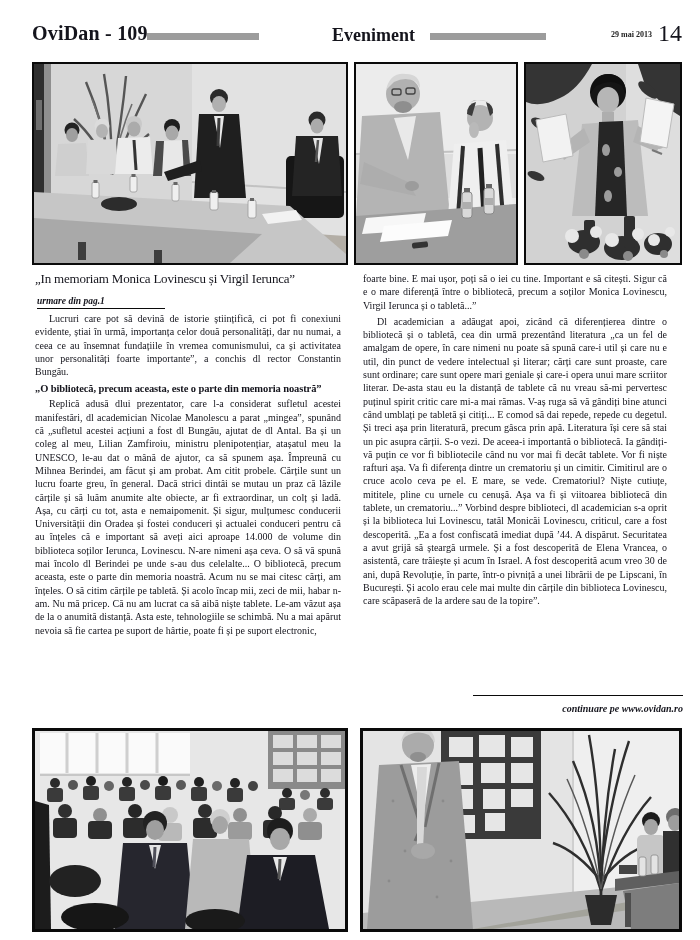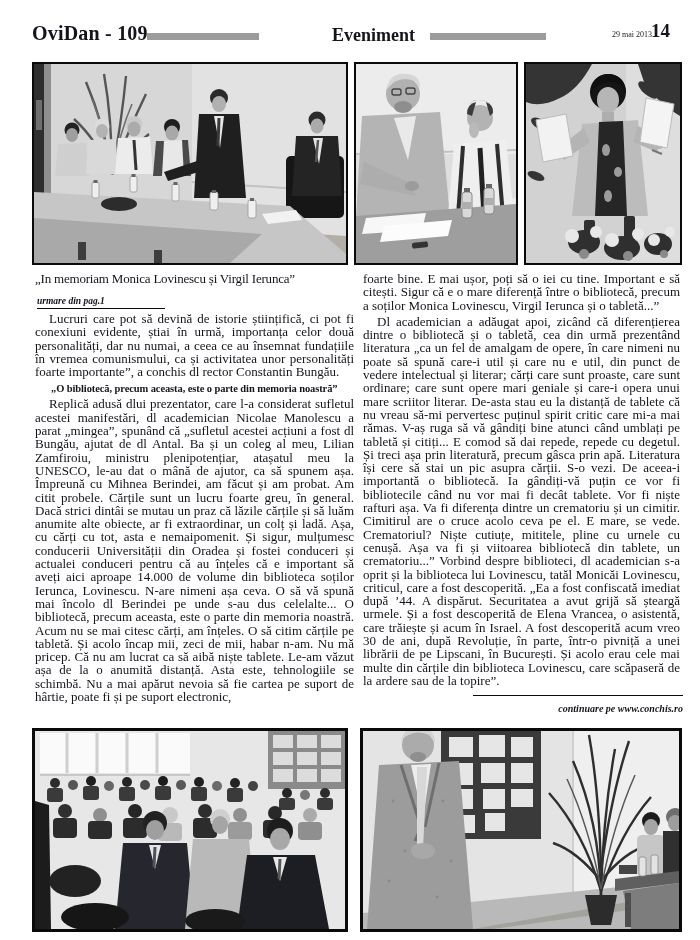--- a/index.html
+++ b/index.html
@@ -5,40 +5,40 @@
   html,body{margin:0;padding:0;background:#ffffff;}
   .page{position:relative;width:700px;height:940px;background:#ffffff;overflow:hidden;
         font-family:"Liberation Serif", serif;color:#14141c;padding-left:46px;}
   
   .hdr{position:absolute;top:22px;left:32px;width:650px;height:26px;}
   .masthead{position:absolute;left:0;top:0;font-size:20px;font-weight:bold;letter-spacing:.2px;}
   .hbar{position:absolute;top:11px;height:7px;background:#9c9c9c;}
   .hbar.b1{left:115px;width:112px;}
   .hbar.b2{left:398px;width:116px;}
   .section{position:absolute;left:300px;top:3px;font-size:18px;font-weight:bold;}
-  .hdate{position:absolute;right:30px;top:8px;font-size:8px;font-weight:normal;color:#222;}
-  .pnum{position:absolute;right:12px;top:-2px;font-size:19px;font-weight:bold;}
+  .hdate{position:absolute;right:30px;top:8px;font-size:8px;font-weight:bold;color:#222;}
+  .pnum{position:absolute;right:0;top:-2px;font-size:24px;font-weight:normal;}
   
   .ph{position:absolute;background:#dcdcdc;box-sizing:border-box;}
   .ph svg{display:block;width:100%;height:100%;}
   .ph.t{border:2px solid #0a0a0a;top:62px;height:203px;}
   .ph.b{border:3px solid #0a0a0a;top:728px;height:204px;}
   .p1{left:32px;width:316px;}
   .p2{left:354px;width:164px;}
   .p3{left:524px;width:158px;}
   .p4{left:32px;width:316px;}
   .p5{left:360px;width:322px;}
   
   .colL{position:absolute;left:35px;top:271px;width:322px;height:446px;overflow:hidden;}
   .colR{position:absolute;left:363px;top:269px;width:320px;height:424px;overflow:hidden;}
   .headline{font-size:13px;font-weight:normal;letter-spacing:-.2px;white-space:nowrap;margin:0 0 3px 0;}
   .urmare{display:inline-block;font-size:9.5px;font-weight:bold;font-style:italic;
           margin-left:2px;padding:0 60px 2px 0;border-bottom:1.6px solid #0a0a0a;}
-  .colL p,.colR p{margin:3px 3px 0 0;font-size:13px;line-height:13.3px;text-align:justify;text-indent:14px;}
-  .subhead{font-size:10.5px;font-weight:bold;margin:5px 0 2px 16px;letter-spacing:-.1px;}
+  .colL p,.colR p{margin:3px 16px 0 0;font-size:10px;line-height:13.3px;text-align:justify;text-indent:14px;}
+  .subhead{font-size:10.5px;font-weight:bold;margin:5px 0 2px 0;letter-spacing:-.1px;}
   .contfoot{position:absolute;left:363px;top:695px;width:320px;text-align:right;}
   .contfoot .rule{margin-left:110px;border-top:1.2px solid #0a0a0a;height:2px;}
   .contfoot .txt{font-size:10px;font-weight:bold;font-style:italic;}
 </style>
 </head>
 <body>
 
 <div class="page">
 
   <div class="hdr">
@@ -231,21 +231,21 @@
     <p>Replică adusă dlui prezentator, care l-a considerat sufletul acestei manifestări, dl academician Nicolae Manolescu a parat „mingea”, spunând că „sufletul acestei acțiuni a fost dl Bungău, ajutat de dl Antal. Ba și un coleg al meu, Lilian Zamfiroiu, ministru plenipotențiar, atașatul meu la UNESCO, le-au dat o mână de ajutor, ca să spunem așa. Împreună cu Mihnea Berindei, am făcut și am probat. Am citit probele. Cărțile sunt un lucru foarte greu, în general. Dacă strici dintâi se mutau un praz că lăzile cărțile și să luăm anumite alte obiecte, ar fi extraordinar, un colț și ladă. Așa, cu cărți cu tot, asta e nemaipomenit. Și sigur, mulțumesc conducerii Universității din Oradea și fostei conduceri și actualei conduceri pentru că au înțeles că e important să aveți aici aproape 14.000 de volume din biblioteca soților Ierunca, Lovinescu. N-are nimeni așa ceva. O să vă spună mai încolo dl Berindei pe unde s-au dus celelalte... O bibliotecă, precum aceasta, este o parte din memoria noastră. Acum nu se mai citesc cărți, am înțeles. O să citim cărțile pe tabletă. Și acolo încap mii, zeci de mii, habar n-am. Nu mă pricep. Că nu am lucrat ca să aibă niște tablete. Le-am văzut așa de la o anumită distanță. Asta este, tehnologiile se schimbă. Nu a mai apărut nevoia să fie cartea pe suport de hârtie, poate fi și pe suport electronic,</p>
   </div>
 
   <div class="colR">
     <p style="text-indent:0">foarte bine. E mai ușor, poți să o iei cu tine. Important e să citești. Sigur că e o mare diferență între o bibliotecă, precum a soților Monica Lovinescu, Virgil Ierunca și o tabletă...”</p>
     <p>Dl academician a adăugat apoi, zicând că diferențierea dintre o bibliotecă și o tabletă, cea din urmă prezentând literatura „ca un fel de amalgam de opere, în care nimeni nu poate să spună care-i util și care nu e util, din punct de vedere intelectual și literar; cărți care sunt proaste, care sunt ordinare; care sunt opere mari geniale și care-i opera unui mare scriitor literar. De-asta stau eu la distanță de tablete că nu vreau să-mi pervertesc puținul spirit critic care mi-a mai rămas. V-aș ruga să vă gândiți bine atunci când umblați pe tabletă și citiți... E comod să dai repede, repede cu degetul. Și treci așa prin literatură, precum gâsca prin apă. Literatura își cere să stai un pic asupra cărții. S-o vezi. De aceea-i importantă o bibliotecă. Ia gândiți-vă puțin ce vor fi bibliotecile când nu vor mai fi decât tablete. Vor fi niște rafturi așa. Va fi diferența dintre un crematoriu și un cimitir. Cimitirul are o cruce acolo ceva pe el. E mare, se vede. Crematoriul? Niște cutiuțe, mititele, pline cu urnele cu cenușă. Așa va fi și viitoarea bibliotecă din tablete, un crematoriu...” Vorbind despre biblioteci, dl academician s-a oprit și la biblioteca lui Lovinescu, tatăl Monicăi Lovinescu, criticul, care a fost descoperită. „Ea a fost confiscată imediat după ’44. A dispărut. Securitatea a avut grijă să șteargă urmele. Și a fost descoperită de Elena Vrancea, o asistentă, care trăiește și acum în Israel. A fost descoperită acum vreo 30 de ani, după Revoluție, în parte, într-o pivniță a unei librării de pe Lipscani, în București. Și acolo erau cele mai multe din cărțile din biblioteca Lovinescu, care scăpaseră de la ardere sau de la topire”.</p>
   </div>
 
   <div class="contfoot">
     <div class="rule"></div>
-    <span class="txt">continuare pe www.conchis.ro</span>
+    <span class="txt">continuare pe www.ovidan.ro</span>
   </div>
 
   <div class="ph b p4">
     <svg viewBox="0 0 310 198" preserveAspectRatio="none">
       <rect width="310" height="198" fill="#e7e7e7"></rect>
       <rect x="5" y="2" width="150" height="40" fill="#fafafa"></rect>
       <g stroke="#cfcfcf" stroke-width="3">
         <line x1="32" y1="2" x2="32" y2="42"></line>
           <line x1="62" y1="2" x2="62" y2="42"></line>
         <line x1="92" y1="2" x2="92" y2="42"></line>

